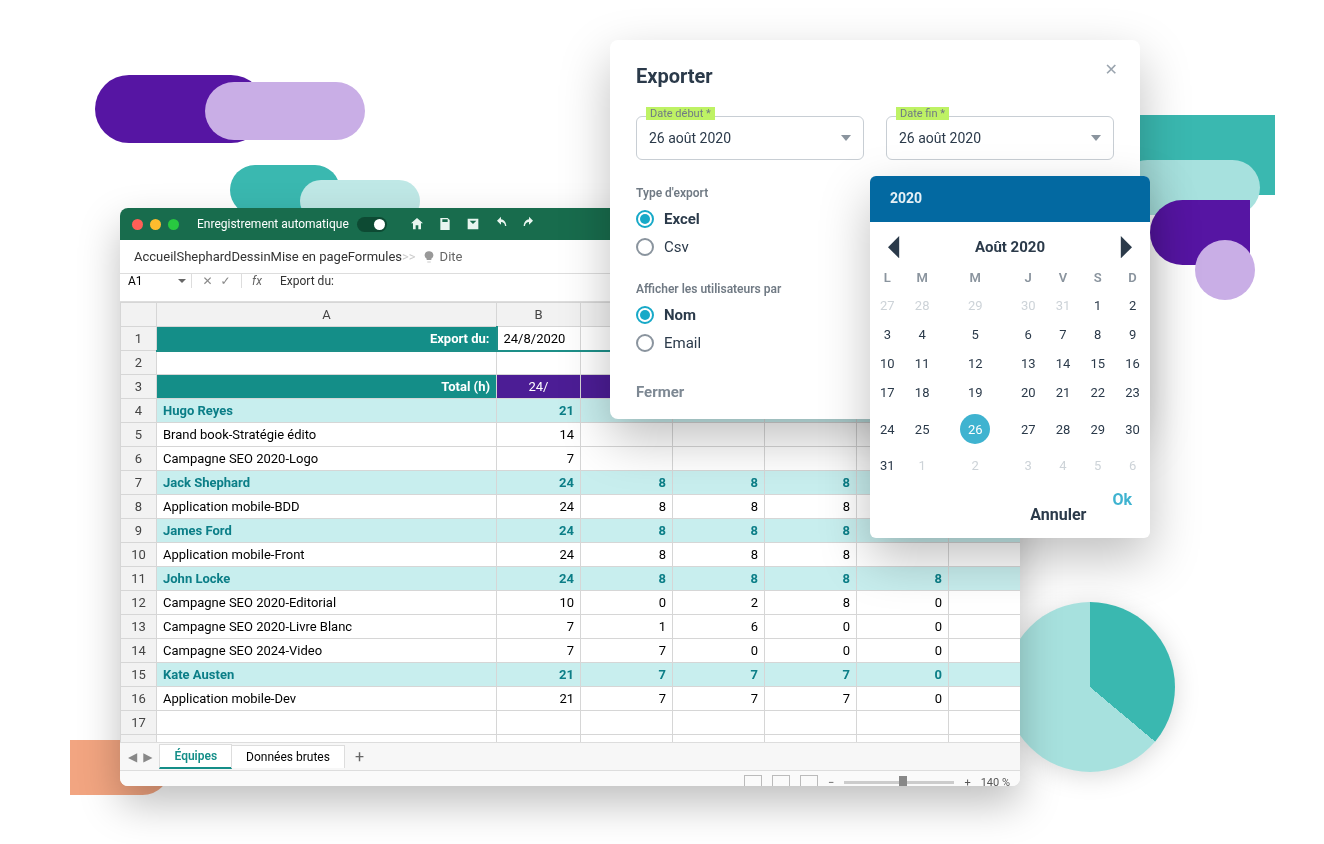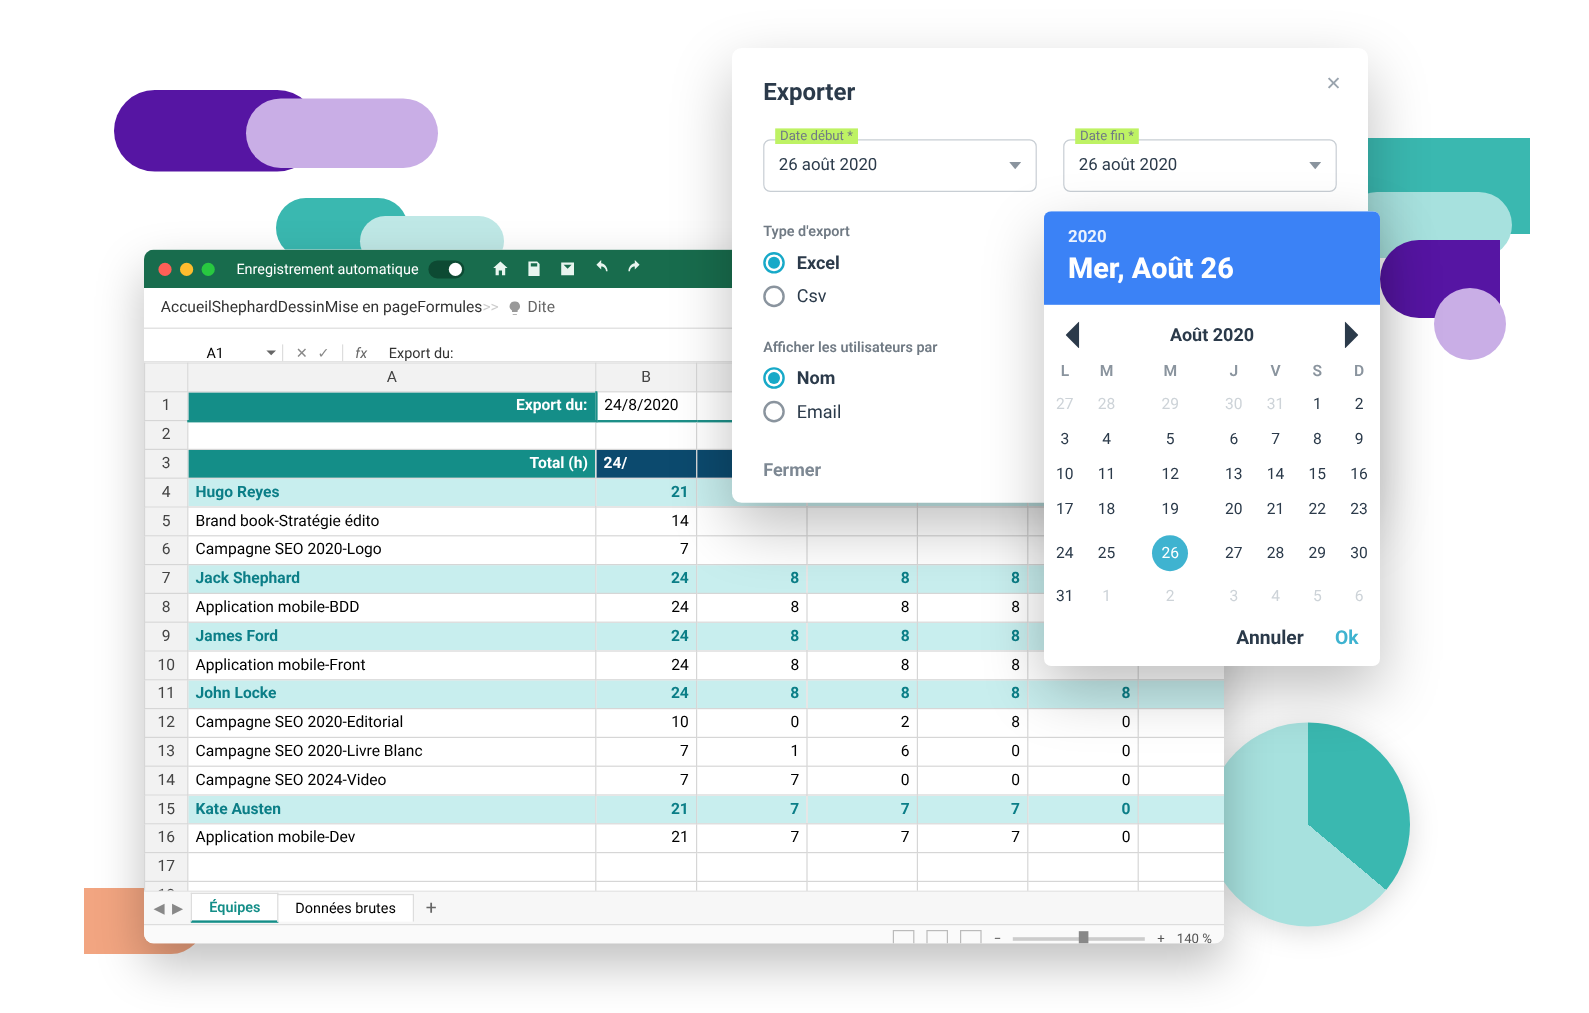--- a/index.html
+++ b/index.html
@@ -29,35 +29,35 @@
 .excel .dot { width: 11px; height: 11px; border-radius: 50%; }
 .excel .dot.red { background: #ff5f57; } .excel .dot.yellow { background: #febc2e; } .excel .dot.green { background: #28c840; }
 .excel .autosave { display: flex; align-items: center; gap: 8px; margin-left: 10px; justify-content: flex-end; }
 .excel .toggle { width: 30px; height: 15px; border-radius: 999px; background: #0d4a33; position: relative; }
 .excel .toggle::after { content:""; position: absolute; width: 11px; height: 11px; border-radius: 50%; background: #fff; top:2px; right:2px; }
 .excel .tb-icons { display: flex; gap: 12px; margin-left: 14px; }
 .excel .tb-icons svg { width: 16px; height: 16px; fill: #e8f5ef; }
 .excel .menubar { height: 34px; background: #fff; border-bottom: 1px solid #ddd; display: flex; align-items: center; padding: 0 14px; font-size: 13px; color: #333; }
 .excel .menubar .item { cursor: pointer; }
 .excel .menubar .tip { display: flex; align-items: center; gap: 4px; color: #666; margin-left: 6px; }
-.excel .fx-row { height: 28px; display: flex; align-items: flex-end; border-bottom: 1px solid #ddd; font-size: 12px; padding-left: 44px; }
+.excel .fx-row { height: 28px; display: flex; align-items: flex-start; border-bottom: 1px solid #ddd; font-size: 12px; }
 .excel .namebox { width: 72px; border-right: 1px solid #ddd; padding-left: 8px; display: flex; align-items: center; justify-content: space-between; padding-right: 4px; }
 .excel .namebox svg { width: 10px; height: 10px; fill: #666; }
 .excel .fx-xv { width: 50px; display: flex; align-items: center; justify-content: center; gap: 8px; color: #888; border-right: 1px solid #ddd; }
 .excel .fx { width: 30px; text-align: center; font-style: italic; color: #666; }
 .excel .formula { flex: 1; padding-left: 8px; color: #333; }
 .excel .sheet { position: relative; height: 440px; overflow: hidden; }
 table.grid { border-collapse: collapse; width: 100%; table-layout: fixed; font-size: 13px; }
 table.grid th, table.grid td { border: 1px solid #d6d6d6; height: 24px; padding: 0 6px; white-space: nowrap; overflow: hidden; background: #fff; }
 table.grid th { background: #f2f2f2; font-weight: normal; color: #444; text-align: center; }
 table.grid th.corner { width: 36px; background: #f2f2f2; }
 table.grid th.rowhead { width: 36px; text-align: center; background: #f2f2f2; color:#444;}
 .col-A { width: 340px; } .col-B { width: 84px; } .col-O { width: 92px; }
 tr.header td.A { background: #148e88; color: #fff; font-weight: 700; text-align: right; padding-left: 36px; }
-tr.header td { background: #0c4a6e; color: #fff; font-weight: 700; text-align: left; }
+tr.header td { background: #4c1d95; color: #fff; font-weight: 400; text-align: center; }
 tr.person td { background: #c8eeee; color: #0b7e87; font-weight: 700; }
 tr.person td.A { text-align: left; }
 tr.person td.num { text-align: right; }
 tr .num { text-align: right; }
 tr.row1 td.A { border-right: 2px solid #1d8f88; text-align:right; font-weight:700;}
 tr.row1 td { border-bottom: 2px solid #1d8f88; }
 .excel .tabs { height: 28px; display: flex; align-items: center; border-top: 1px solid #ddd; background: #f7f7f7; font-size: 12px; }
 .excel .tabs .nav { display: flex; align-items: center; gap: 6px; padding: 0 8px; color: #888; }
 .excel .tabs .tab { padding: 4px 14px; border: 1px solid #ddd; border-bottom: none; background: #fff; margin-left: -1px; cursor: pointer; }
 .excel .tabs .tab.active { color: #148e88; font-weight: 600; border-bottom: 2px solid #148e88; }
@@ -79,32 +79,32 @@
 .modal .section-label { margin-top: 26px; font-size: 12px; color: #707a84; font-weight: 600; }
 .modal .radio-row { display:flex; align-items:center; gap:10px; margin-top:10px; font-size:15px; color:#2b3a4a; cursor:pointer;}
 .modal .radio { width:18px; height:18px; border-radius:50%; border:2px solid #8a949e; display:inline-flex; align-items:center; justify-content:center;}
 .modal .radio.on { border-color:#17a9c8;}
 .modal .radio.on::after { content:""; width:10px; height:10px; border-radius:50%; background:#17a9c8;}
 .modal .footer { margin-top: 30px; }
 .modal .footer .btn { color:#7d8893; font-weight:700; font-size:15px; cursor:pointer; }
 
 
 .picker { position: absolute; top: 176px; left: 870px; width: 280px; background:#fff; border-radius:6px; box-shadow: 0 20px 50px rgba(0,0,0,.25); overflow:hidden; }
-.picker .head { background:#3b82f6; color:#fff; padding:14px 20px 16px; }
+.picker .head { background:#0369a1; color:#fff; padding:14px 20px 16px; }
 .picker .head .year { font-size:14px; font-weight:700; opacity:.9;}
 .picker .head .date { font-size:24px; font-weight:800; margin-top:4px;}
 .picker .month-nav { display:flex; align-items:center; justify-content:space-between; padding:14px 18px 6px; color:#2b3a4a; font-weight:700; font-size:15px;}
 .picker .month-nav svg { width:14px; fill:#2b3a4a; cursor:pointer;}
 .picker table { width: 100%; border-collapse: collapse; font-size:13px; }
 .picker th { color:#8a949e; font-weight:600; padding:6px 0;}
 .picker td { text-align:center; padding:7px 0; color:#2b3a4a; cursor:pointer;}
 .picker td.muted { color:#cdd3d8;}
 .picker td .sel { display:inline-flex; width:30px; height:30px; border-radius:50%; background:#3fb3d0; color:#fff; align-items:center; justify-content:center;}
 .picker .actions { display:flex; justify-content:flex-end; gap:26px; padding:10px 18px 14px; font-weight:700;}
-.picker .actions .cancel { color:#2b3a4a; cursor:pointer;}
+.picker .actions .cancel { color:#2b3a4a; cursor:pointer;margin-top:15px;}
 .picker .actions .ok { color:#3fb3d0; cursor:pointer;}
 </style>
 </head>
 <body>
 <div class="stage">
 
 <div class="pill purple1"></div>
 <div class="pill lilac1"></div>
 <div class="pill teal2"></div>
 <div class="pill mint2"></div>
@@ -430,21 +430,20 @@
     <span>Email</span>
   </div>
   <div class="footer">
     <span class="btn">Fermer</span>
   </div>
 </div>
 
 <div class="picker">
   <div class="head">
     <div class="year">2020</div>
-    <div class="date">Mer, Août 26</div>
   </div>
   <div class="month-nav">
     <svg viewBox="0 0 10 16">
           <path d="M8 0L0 8l8 8z"></path>
         </svg>
     <span>Août 2020</span>
     <svg viewBox="0 0 10 16">
           <path d="M2 0l8 8-8 8z"></path>
         </svg>
   </div>

